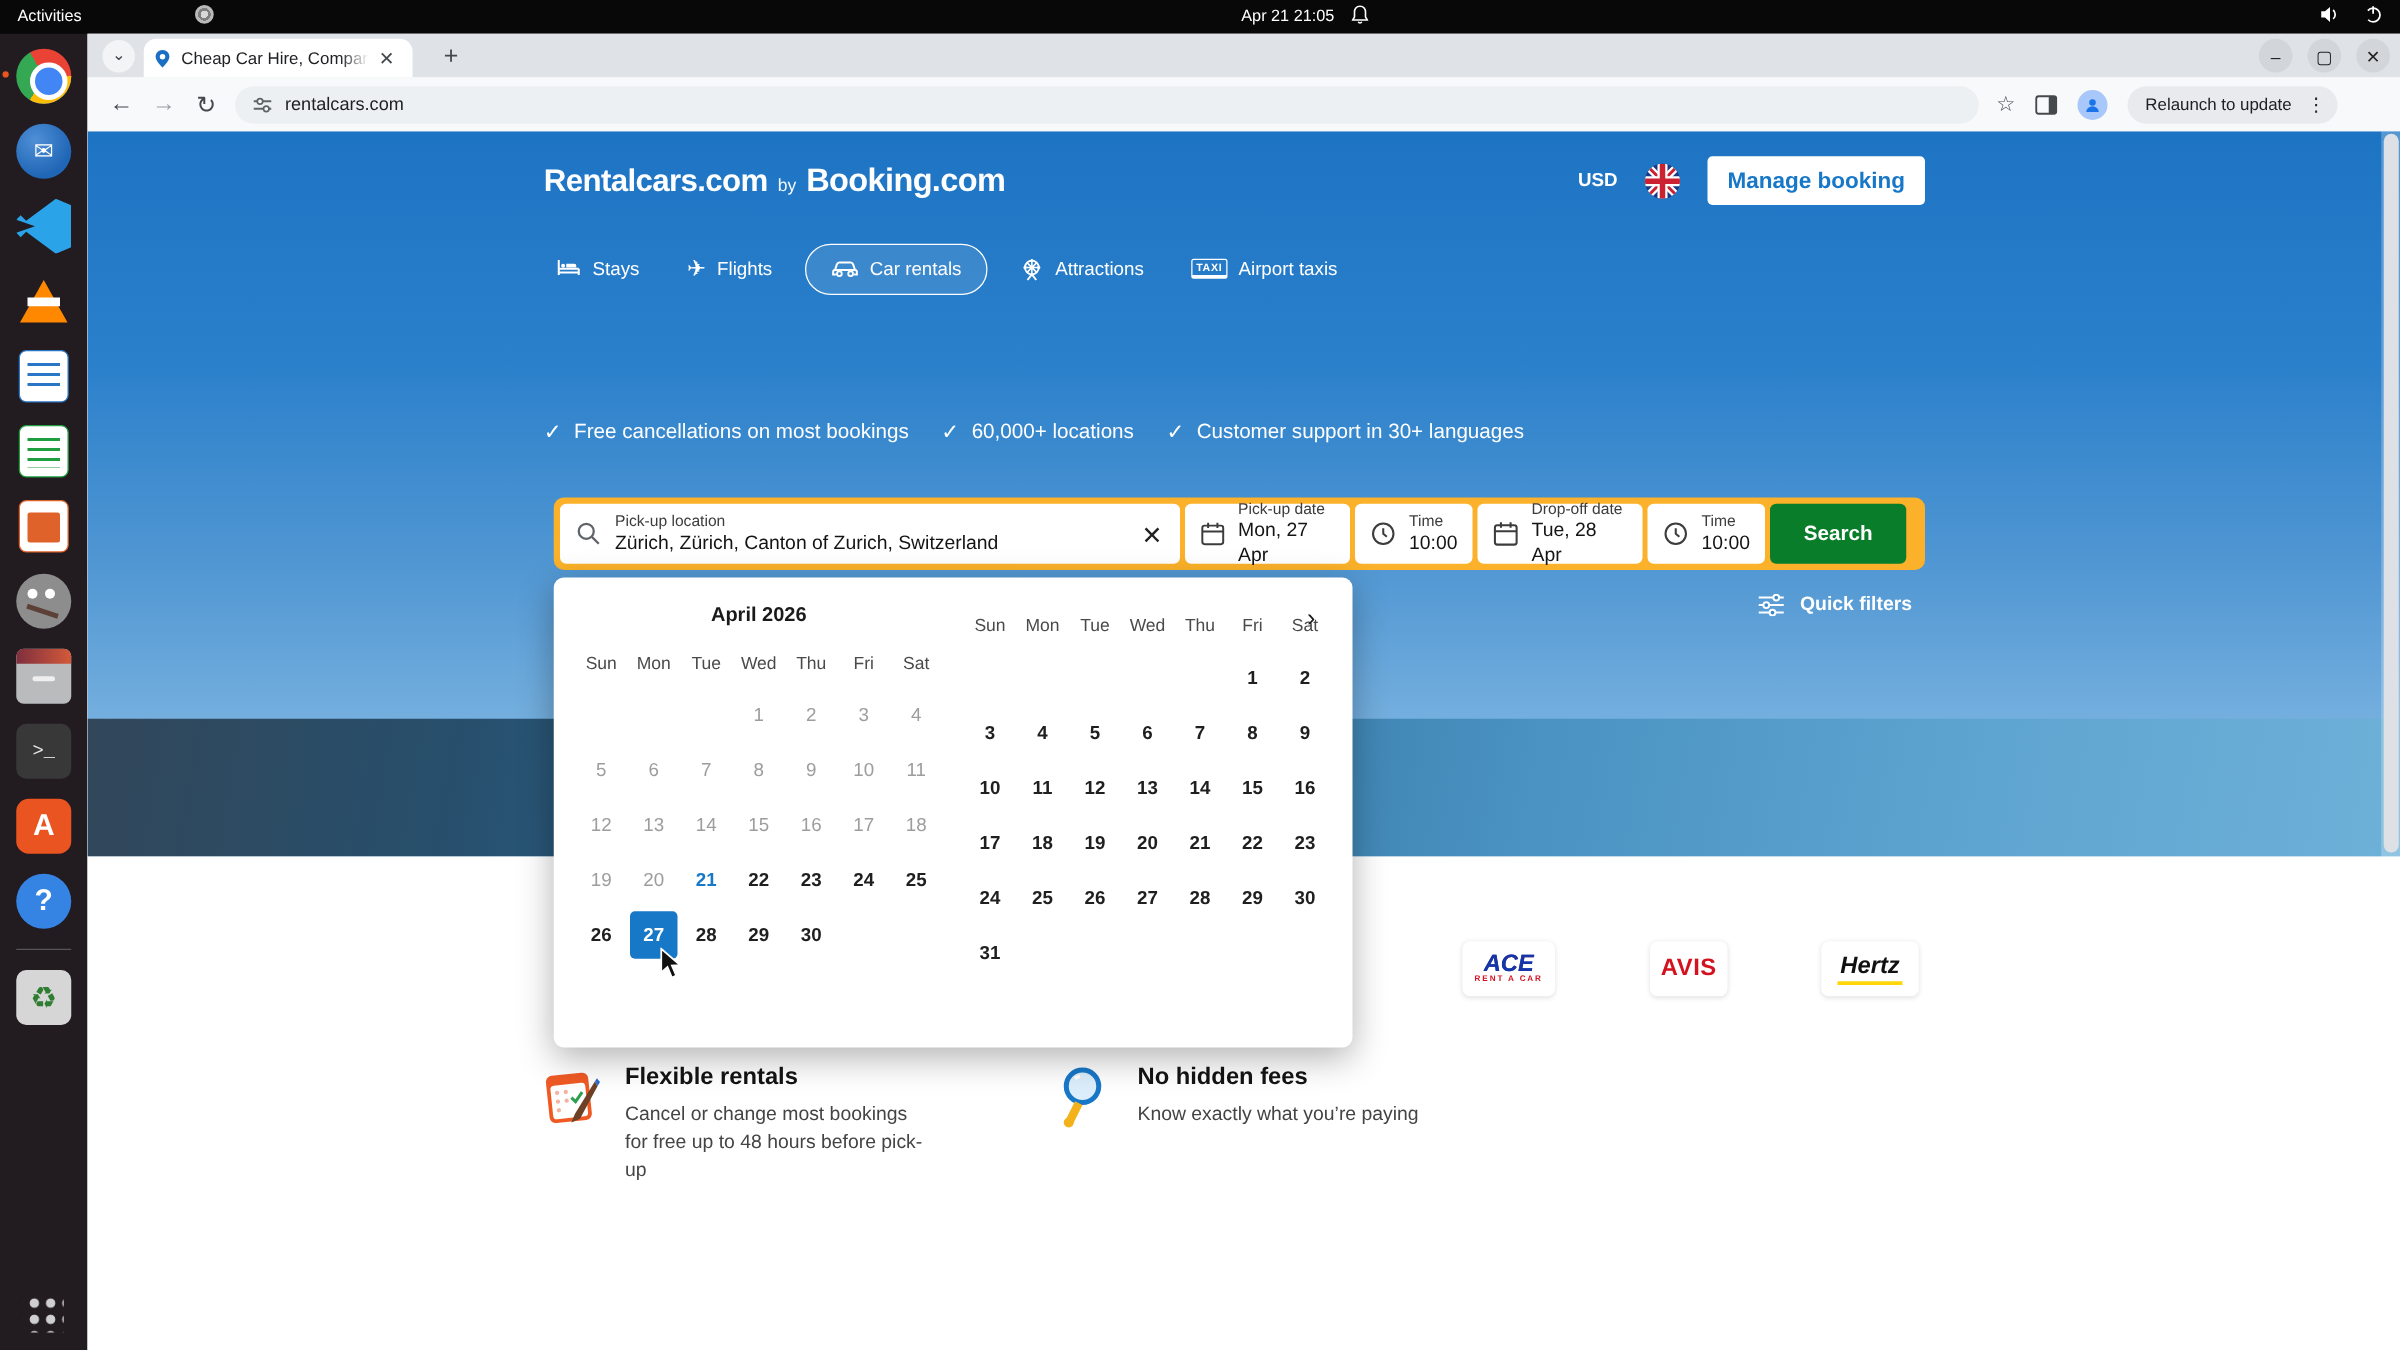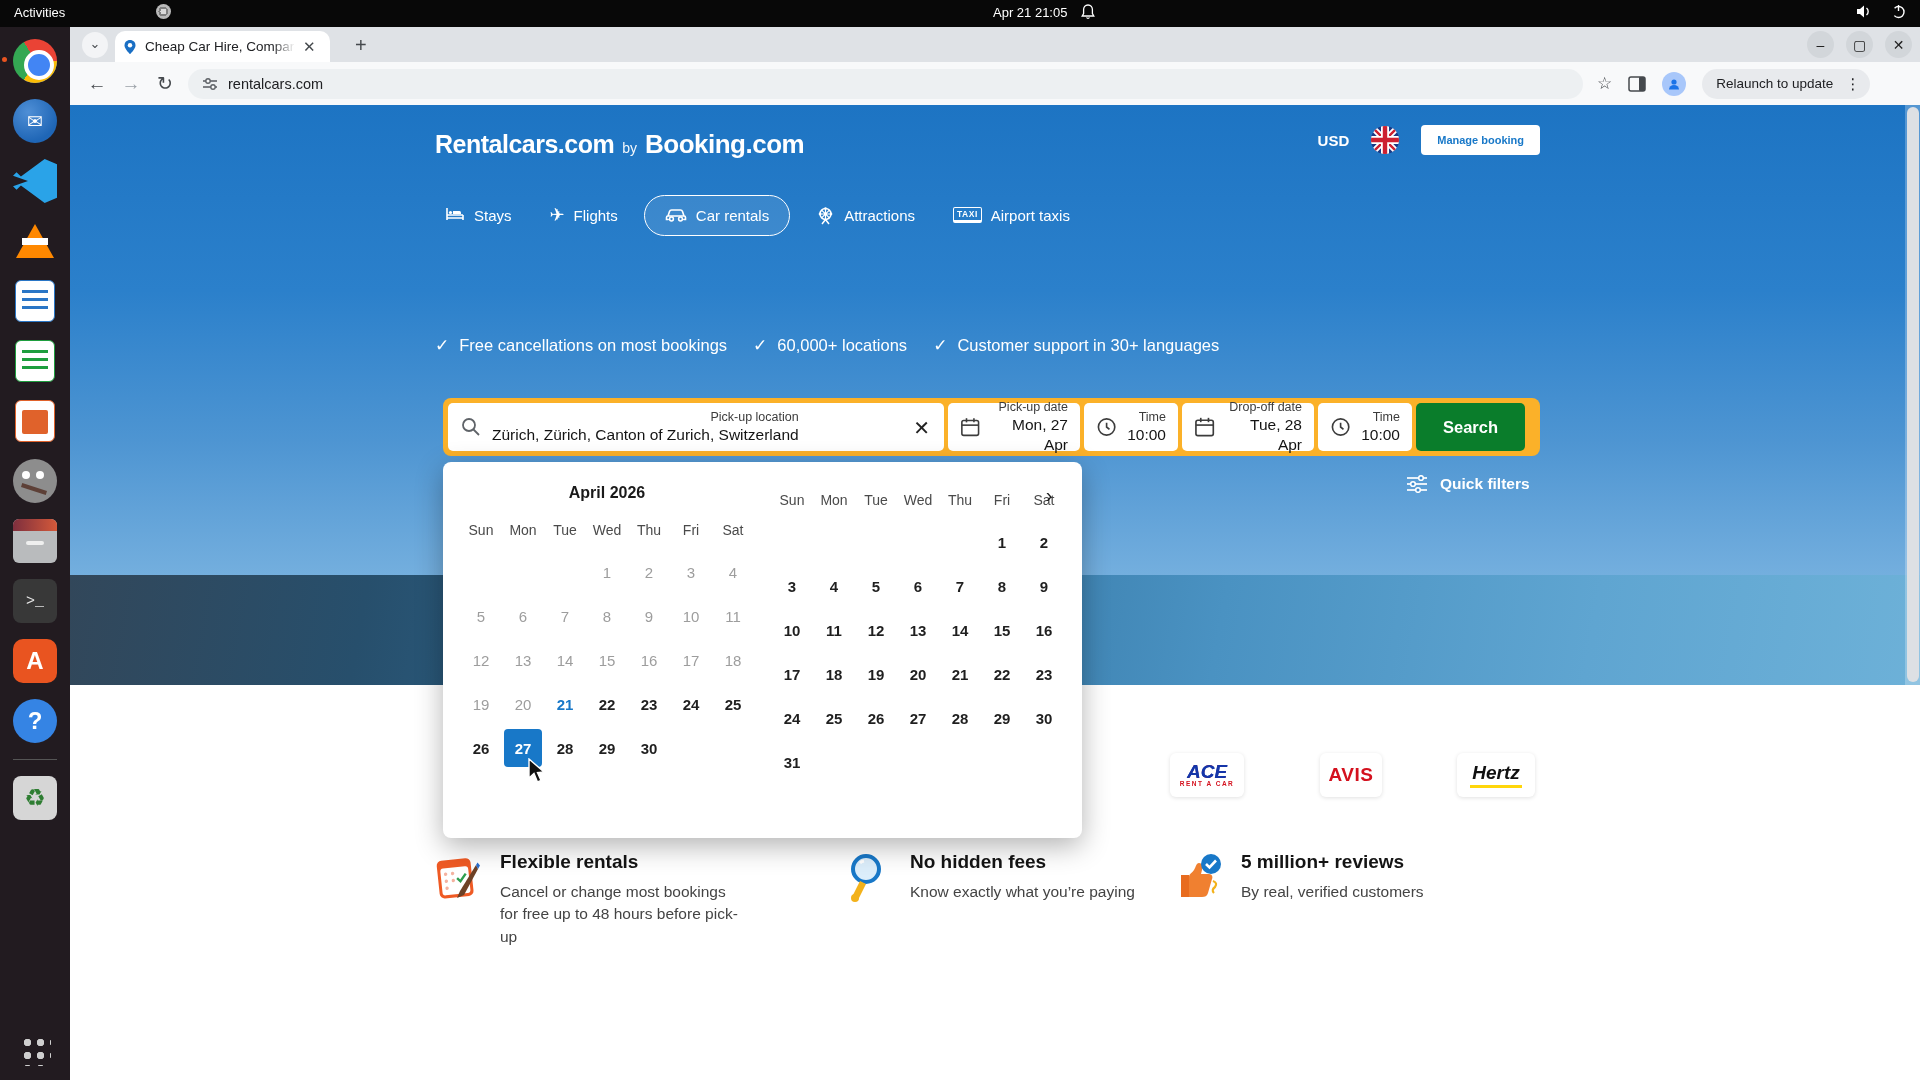--- a/index.html
+++ b/index.html
@@ -79,34 +79,34 @@
     background:linear-gradient(100deg,#32475a 0%, #274f6c 16%, #2e6d9a 38%, #4a92c2 62%, #5fa5d1 82%, #6db1d8 100%); }
 
   .site-header { position:absolute; left:365px; top:20px; width:1105px; height:40px; color:#fff; }
   .logo { position:absolute; left:0; top:4px; display:flex; align-items:baseline; gap:8px; white-space:nowrap; }
   .logo-rc { font-size:25px; font-weight:bold; letter-spacing:-0.5px; }
   .logo-by { font-size:14px; opacity:.95; }
   .logo-bk { font-size:26px; font-weight:bold; letter-spacing:-0.5px; }
   .hdr-right { position:absolute; right:0; top:0; display:flex; align-items:center; gap:22px; }
   .currency { font-size:15px; font-weight:bold; }
   .flag { width:28px; height:28px; border-radius:50%; overflow:hidden; position:relative; background:#1b3a86; }
-  .manage-btn { background:#fff; color:#1878c8; font-size:11px; font-weight:bold; border-radius:4px; padding:9px 16px; }
+  .manage-btn { background:#fff; color:#1878c8; font-size:18px; font-weight:bold; border-radius:4px; padding:9px 16px; }
 
   .nav-row { position:absolute; left:363px; top:88px; display:flex; align-items:center; gap:14px; color:#fff; }
   .nav-item { display:flex; align-items:center; gap:9px; font-size:15px; padding:11px 12px; }
   .nav-item.active { border:1px solid #fff; border-radius:24px; padding:11px 20px; background:rgba(255,255,255,.10); }
   .taxi-badge { border:1.6px solid #fff; border-bottom-width:3px; border-radius:2px; font-size:8.5px; font-weight:bold; padding:1px 3px; letter-spacing:.5px; }
 
   .hero-title { position:absolute; left:365px; top:156px; color:#fff; font-size:43px; font-weight:bold; letter-spacing:-0.5px; }
   .benefits { position:absolute; left:365px; top:230px; display:flex; gap:26px; color:#fff; font-size:16.5px; align-items:center; }
   .benefit { display:flex; align-items:center; gap:10px; }
   .benefit .chk { font-size:17px; }
 
   
-  .sform { position:absolute; left:373px; top:293px; width:1097px; height:58px; background:#fbb129; border-radius:8px; padding:5px; display:flex; gap:4px;text-align:right; }
+  .sform { position:absolute; left:373px; top:293px; width:1097px; height:58px; background:#fbb129; border-radius:8px; padding:5px; display:flex; gap:4px; }
   .sfield { background:#fff; border-radius:5px; height:48px; display:flex; align-items:center; padding:0 12px; gap:10px; }
   .sfield .txt { display:flex; flex-direction:column; justify-content:center; line-height:1.25; }
   .sfield .lab { font-size:12.5px; color:#3c3c3c; }
   .sfield .val { font-size:15.5px; color:#141414; }
   .f-loc { width:496px; position:relative; }
   .f-loc .clear { position:absolute; right:14px; top:13px; font-size:20px; color:#222; }
   .f-pudate,.f-dodate { width:132px; }
   .f-time { width:94px; }
   .f-search { width:109px; background:#0a7d2b; border-radius:5px; height:48px; display:flex; align-items:center; justify-content:center; color:#fff; font-size:16.5px; font-weight:bold; }
   .quick-filters { position:absolute; left:1336px; top:370px; display:flex; align-items:center; gap:12px; color:#fff; font-size:15.5px; font-weight:bold; }
@@ -461,33 +461,20 @@
     <div class="feature f2">
       <svg class="f-icon" viewBox="0 0 52 52">
           <circle cx="24" cy="18" r="13" fill="#dceefb" stroke="#1878c8" stroke-width="4"></circle>
           <path d="M18 12 a8 8 0 0 1 4 -2" stroke="#fff" stroke-width="3" fill="none"></path>
           <path d="M18 30 L10 46 L16 49 L24 33" fill="#f3b21b"></path>
           <circle cx="13" cy="47" r="4" fill="#f3b21b"></circle>
         </svg>
       <div>
         <div class="f-title">No hidden fees</div>
         <div class="f-text">Know exactly what you’re paying</div>
-      </div>
-    </div>
-    <div class="feature f3">
-      <svg class="f-icon" viewBox="0 0 52 52">
-          <path d="M8 24 h8 v22 h-8 z" fill="#e86c1f"></path>
-          <path d="M16 26 c0 -3 3 -4 5 -7 c2 -3 2 -7 5 -7 c3 0 4 3 3 7 l-1 4 h8 c3 0 4 3 3 5 l-4 14 c-1 3 -3 4 -6 4 h-13 z" fill="#f08030"></path>
-          <circle cx="38" cy="13" r="10" fill="#1878c8"></circle>
-          <path d="M33 13 l3.5 3.5 l6.5 -7" stroke="#fff" stroke-width="2.6" fill="none"></path>
-          <path d="M40 30 q5 2 2 6 q-4 3 -1 6" stroke="#f3b21b" stroke-width="2.2" fill="none"></path>
-        </svg>
-      <div>
-        <div class="f-title">5 million+ reviews</div>
-        <div class="f-text">By real, verified customers</div>
       </div>
     </div>
 
     <div class="cal-pop">
       <div class="cal-wrap">
         <div class="cal-month">
           <div class="cal-title">April 2026</div>
           <div class="cal-weekdays">
               <span>Sun</span>
               <span>Mon</span>

